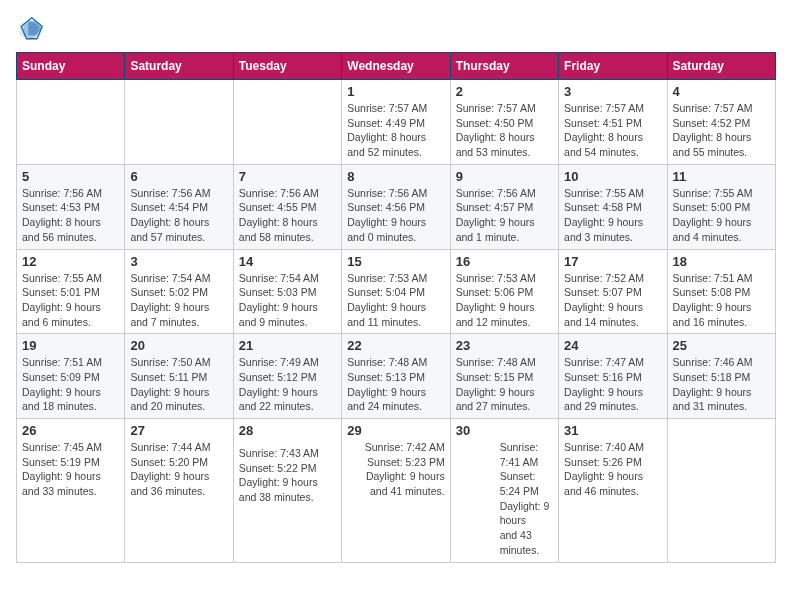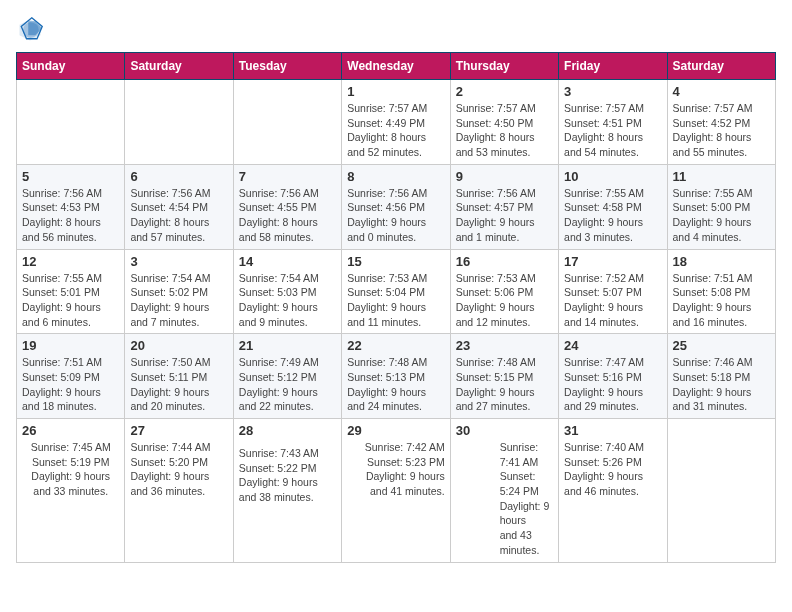--- a/index.html
+++ b/index.html
@@ -302,21 +302,21 @@
           <div class="day-num">25</div>
           <div class="day-info" style="white-space: pre-line;">Sunrise: 7:46 AM
 Sunset: 5:18 PM
 Daylight: 9 hours
 and 31 minutes.</div>
         </td>
       </tr>
       <tr>
         <td>
           <div class="day-num">26</div>
-          <div class="day-info" style="white-space: pre-line; text-align: center;">Sunrise: 7:45 AM
+          <div class="day-info" style="white-space: pre-line;">Sunrise: 7:45 AM
 Sunset: 5:19 PM
 Daylight: 9 hours
 and 33 minutes.</div>
         </td>
         <td>
           <div class="day-num">27</div>
           <div class="day-info" style="white-space: pre-line;">Sunrise: 7:44 AM
 Sunset: 5:20 PM
 Daylight: 9 hours
 and 36 minutes.</div>

